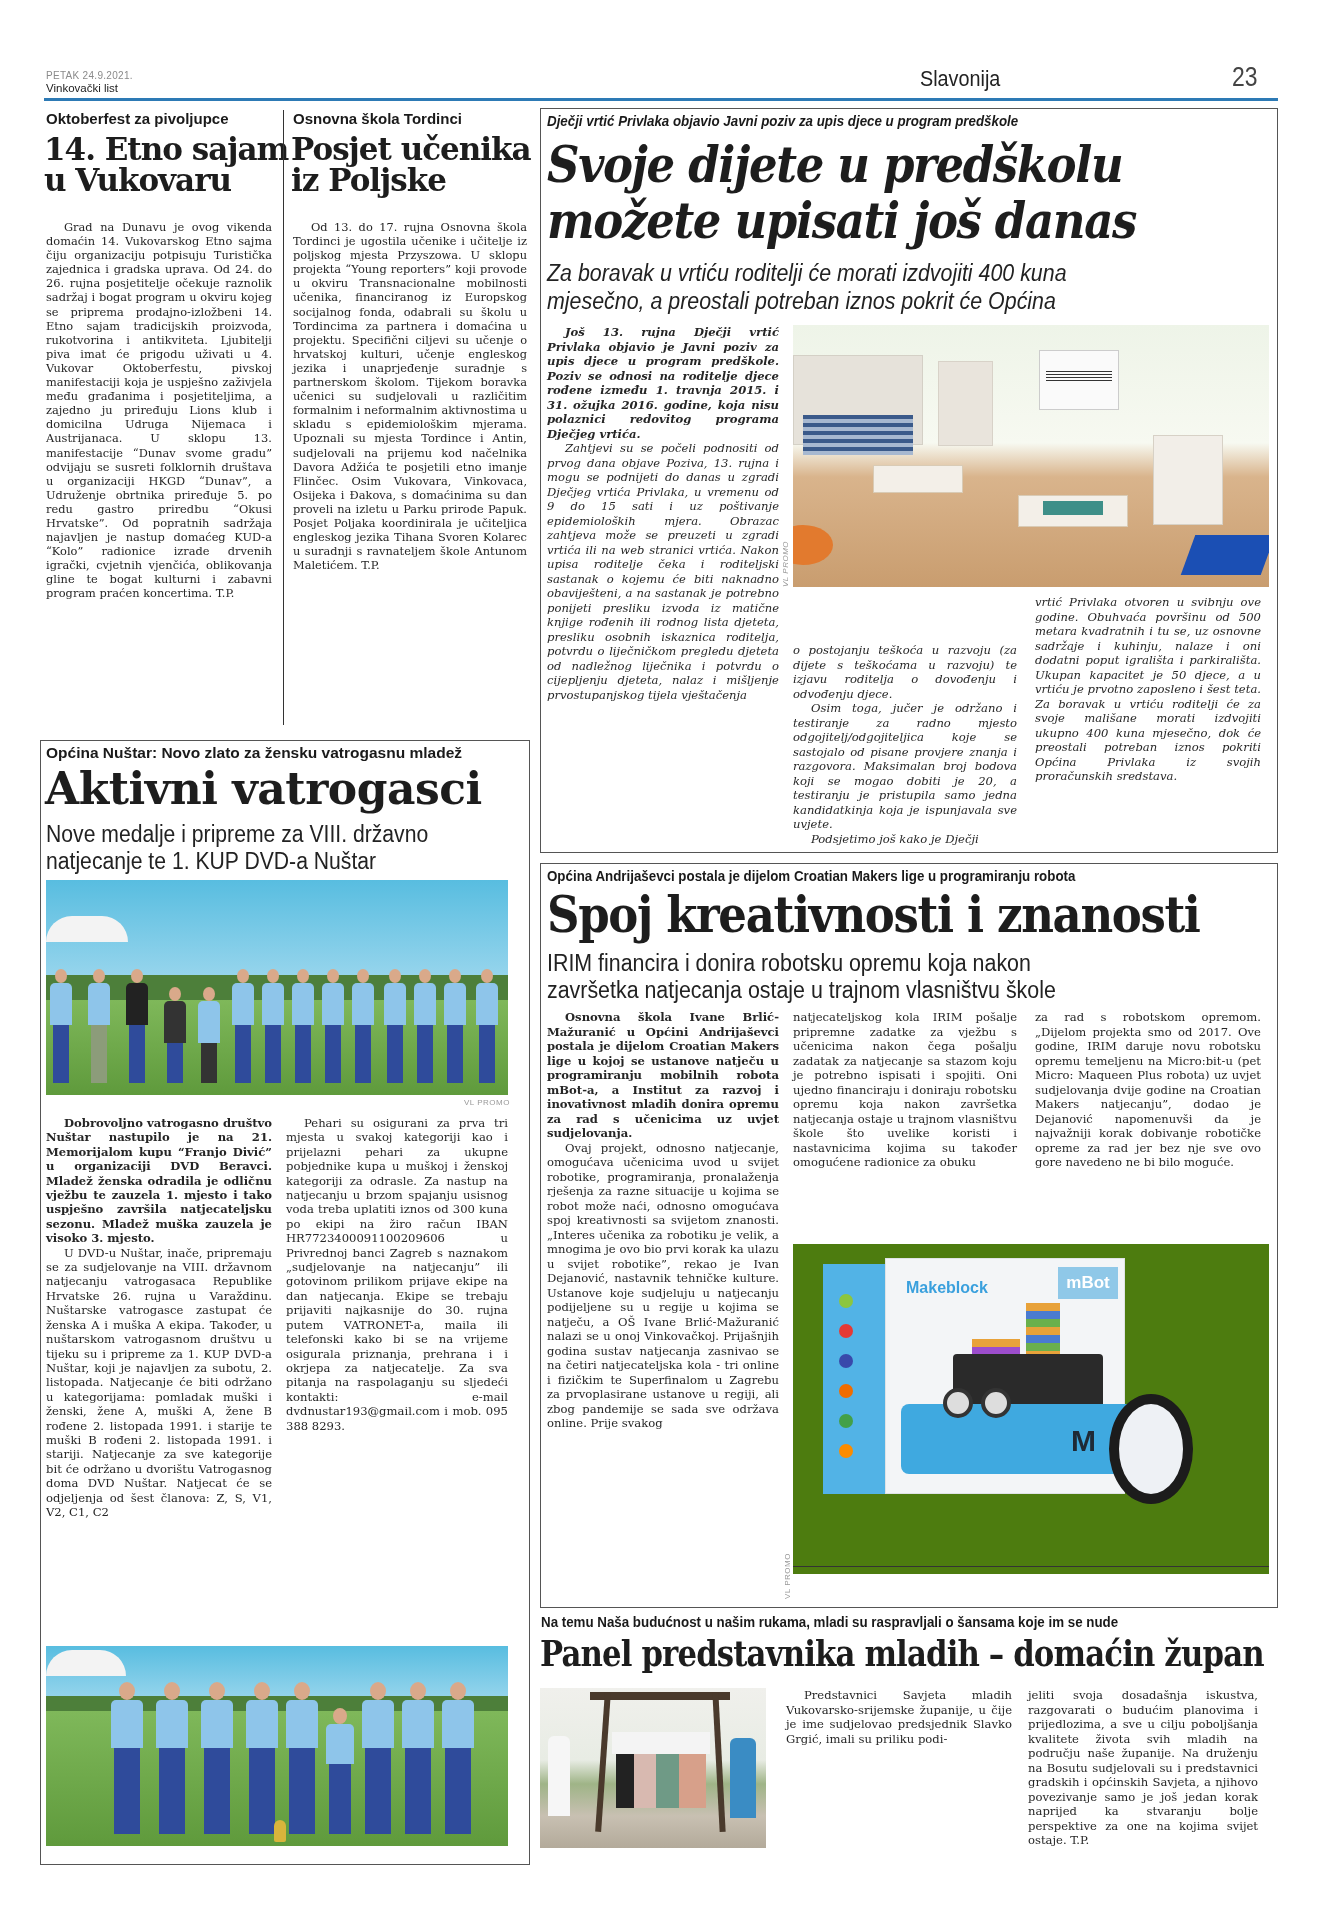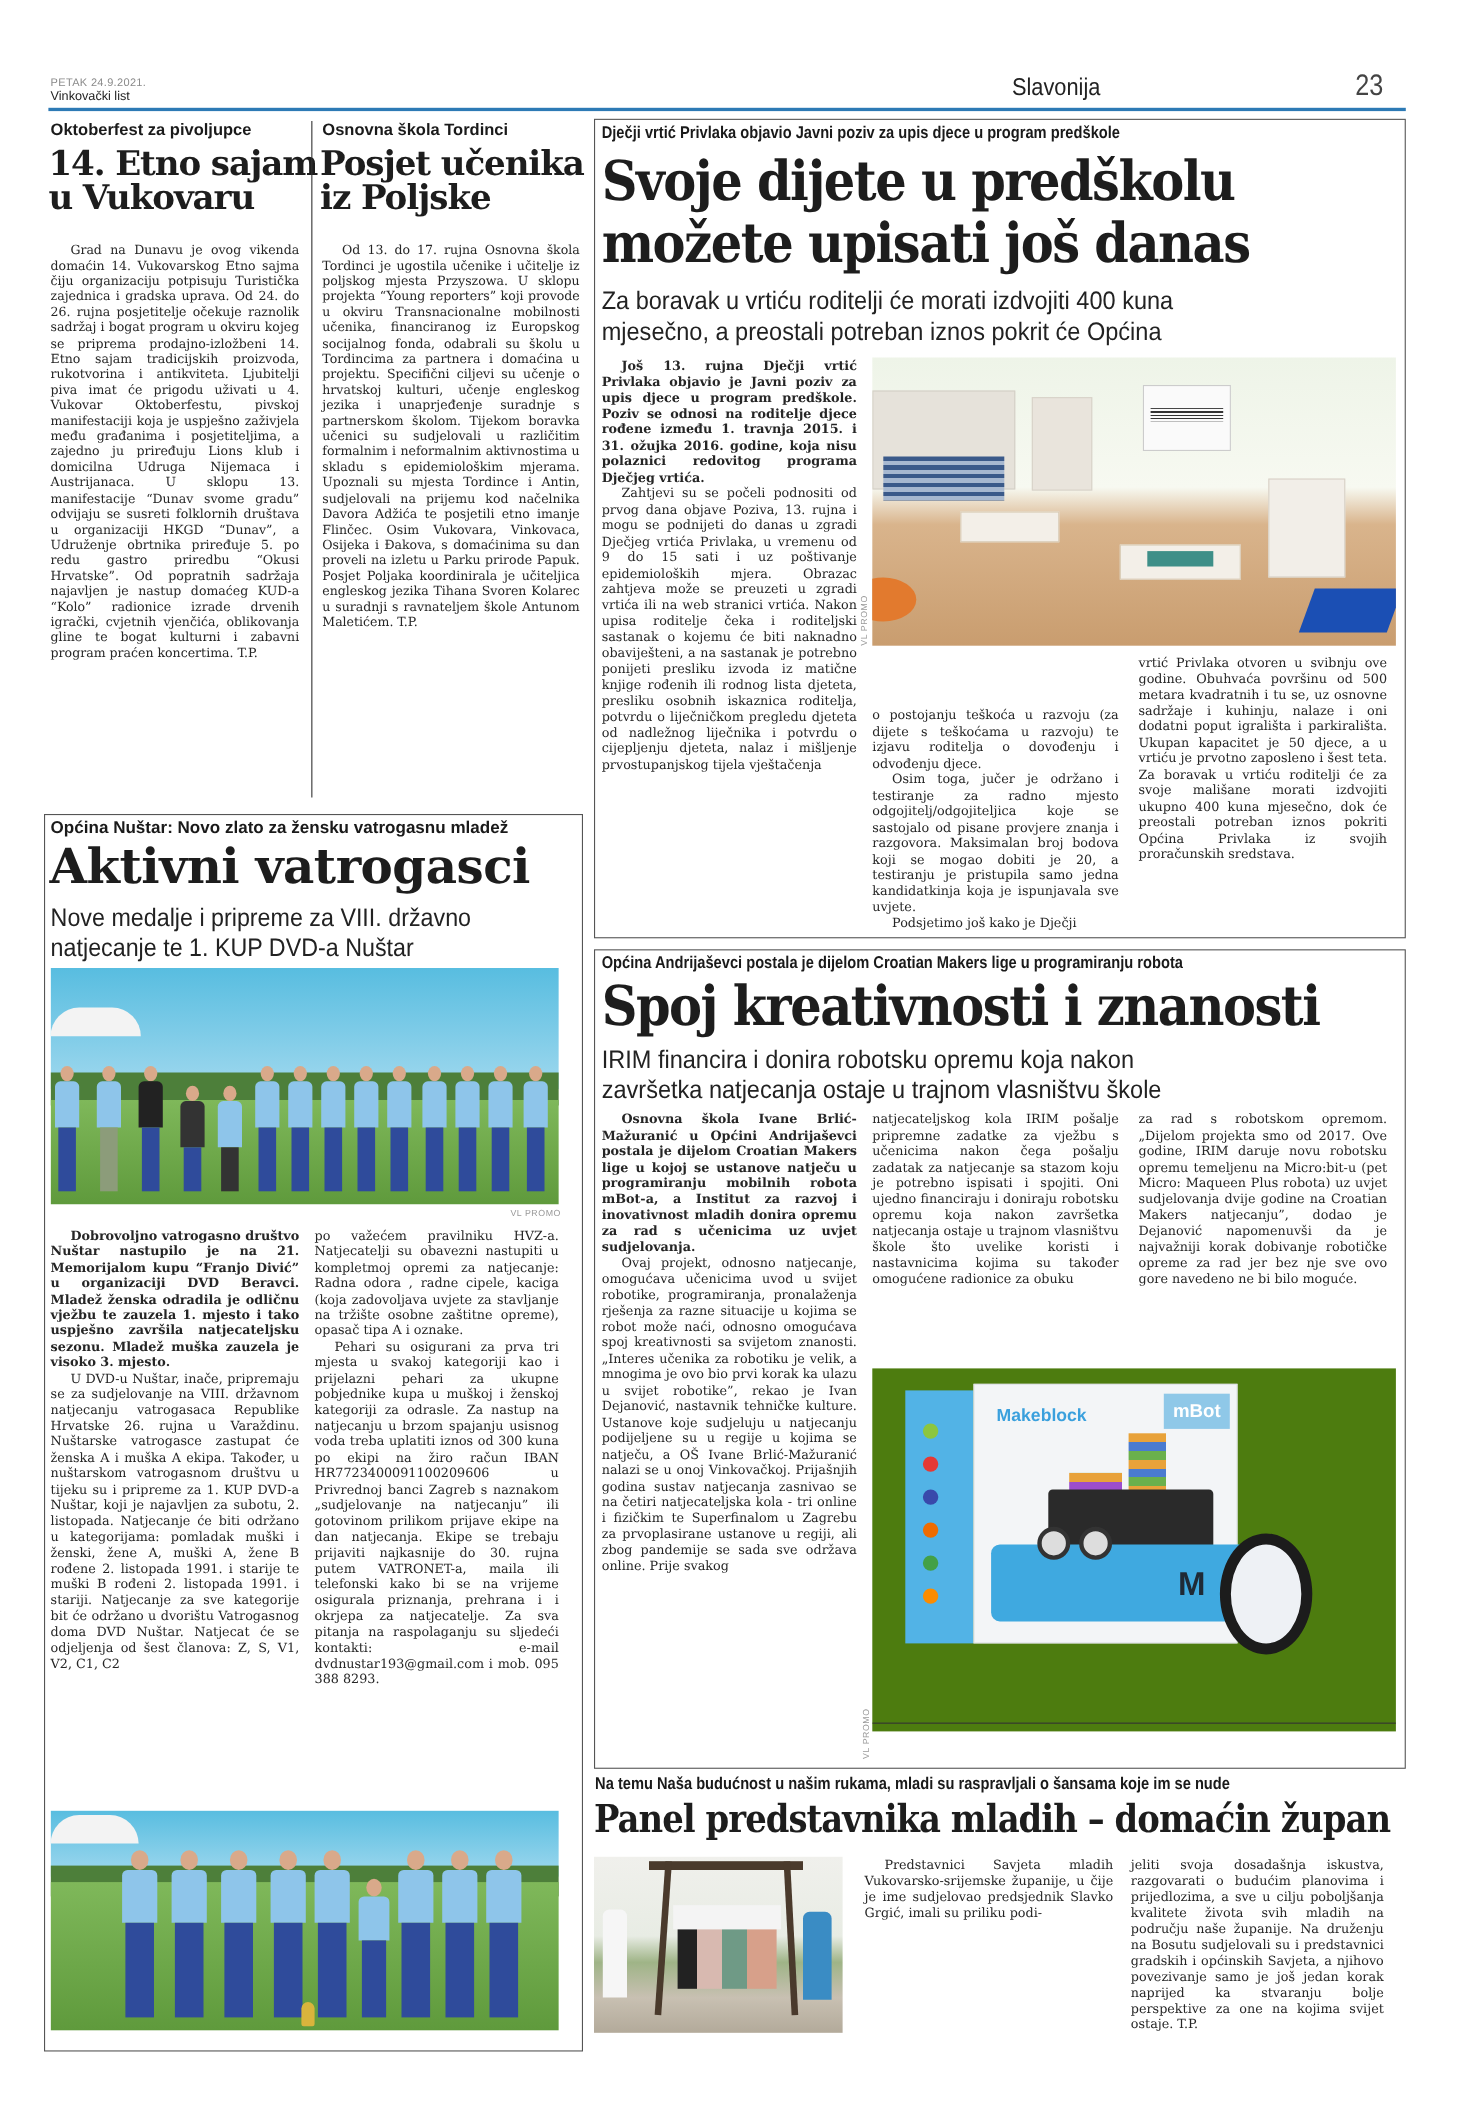--- a/index.html
+++ b/index.html
@@ -72,21 +72,21 @@
   <div class="abs kicker" style="left:293px; top:110px; font-size:15px;">Osnovna škola Tordinci</div>
   <div class="abs headline" style="left:291px; top:134px; font-size:31px; letter-spacing:-1px;">
     <div>Posjet učenika</div>
     <div>iz Poljske</div>
   </div>
   <div class="abs col" style="left:293px; top:220px; width:234px; font-size:11.4px; line-height:14.1px;">
     <p>Od 13. do 17. rujna Osnovna škola Tordinci je ugostila učenike i učitelje iz poljskog mjesta Przyszowa. U sklopu projekta “Young reporters” koji provode u okviru Transnacionalne mobilnosti učenika, financiranog iz Europskog socijalnog fonda, odabrali su školu u Tordincima za partnera i domaćina u projektu. Specifični ciljevi su učenje o hrvatskoj kulturi, učenje engleskog jezika i unaprjeđenje suradnje s partnerskom školom. Tijekom boravka učenici su sudjelovali u različitim formalnim i neformalnim aktivnostima u skladu s epidemiološkim mjerama. Upoznali su mjesta Tordince i Antin, sudjelovali na prijemu kod načelnika Davora Adžića te posjetili etno imanje Flinčec. Osim Vukovara, Vinkovaca, Osijeka i Đakova, s domaćinima su dan proveli na izletu u  Parku prirode Papuk. Posjet Poljaka koordinirala je učiteljica engleskog jezika Tihana Svoren Kolarec u suradnji s ravnateljem škole Antunom Maletićem. T.P.</p>
   </div>
 </section>
 
-<section class="abs box" style="left:540px; top:108px; width:738px; height:745px;">
+<section class="abs box" style="left:540px; top:108px; width:738px; height:745px;font-style:italic;">
   <div class="abs kicker cond" style="left:6px; top:3px;">Dječji vrtić Privlaka objavio Javni poziv za upis djece u program predškole</div>
   <div class="abs headline" style="left:6px; top:28px; font-size:50px; line-height:56px; letter-spacing:-1.5px; transform:scaleX(0.9); transform-origin:left top; white-space:nowrap;">
     <div>Svoje dijete u predškolu</div>
     <div>možete upisati još danas</div>
   </div>
   <div class="abs deck" style="left:6px; top:150px; font-size:23px; line-height:28px; transform:scaleX(0.93); transform-origin:left top; white-space:nowrap;">
     <div>Za boravak u vrtiću roditelji će morati izdvojiti 400 kuna</div>
     <div>mjesečno, a preostali potreban iznos pokrit će Općina</div>
   </div>
 
@@ -207,21 +207,20 @@
       </div>
   </div>
   <div class="abs promo" style="left:423px; top:357px;">VL PROMO</div>
 
   <div class="abs col" style="left:5px; top:375px; width:226px; font-size:11.6px; line-height:14.4px;">
     <p class="lead">Dobrovoljno vatrogasno društvo Nuštar nastupilo je na 21. Memorijalom kupu “Franjo Divić” u organizaciji DVD Beravci. Mladež ženska odradila je odličnu vježbu te zauzela 1. mjesto i tako uspješno završila natjecateljsku sezonu. Mladež muška zauzela je visoko 3. mjesto.</p>
     <p>U DVD-u Nuštar, inače, pripremaju se za sudjelovanje na VIII. državnom natjecanju vatrogasaca Republike Hrvatske 26. rujna u Varaždinu. Nuštarske vatrogasce zastupat će ženska A i muška A ekipa. Također, u nuštarskom vatrogasnom društvu u tijeku su i pripreme za 1. KUP DVD-a Nuštar, koji je najavljen za subotu, 2. listopada. Natjecanje će biti održano u kategorijama: pomladak muški i ženski, žene A, muški A, žene B rođene 2. listopada 1991. i starije te muški B rođeni 2. listopada 1991. i stariji. Natjecanje za sve kategorije bit će održano u dvorištu Vatrogasnog doma DVD Nuštar. Natjecat će se odjeljenja od šest članova: Z, S, V1, V2, C1, C2</p>
   </div>
 
   <div class="abs col" style="left:245px; top:375px; width:222px; font-size:11.6px; line-height:14.4px;">
-    <p class="noindent">po važećem pravilniku HVZ-a. Natjecatelji su obavezni nastupiti u kompletmoj opremi za natjecanje: Radna odora , radne cipele, kaciga (koja zadovoljava uvjete za stavljanje na tržište osobne zaštitne opreme), opasač tipa A i oznake.</p>
     <p>Pehari su osigurani za prva tri mjesta u svakoj kategoriji kao i prijelazni pehari za ukupne pobjednike kupa u muškoj i ženskoj kategoriji za odrasle. Za nastup na natjecanju u brzom spajanju usisnog voda treba uplatiti iznos od 300 kuna po ekipi na žiro račun IBAN HR7723400091100209606 u Privrednoj banci Zagreb s naznakom „sudjelovanje na natjecanju” ili gotovinom prilikom prijave ekipe na dan natjecanja. Ekipe se trebaju prijaviti najkasnije do 30. rujna putem VATRONET-a, maila ili telefonski kako bi se na vrijeme osigurala priznanja, prehrana i i okrjepa za natjecatelje. Za sva pitanja na raspolaganju su sljedeći kontakti: e-mail dvdnustar193@gmail.com i mob. 095 388 8293.</p>
   </div>
 
   <div class="photo" style="left:5px; top:905px; width:462px; height:200px;">
     <div class="sky" style="height:60px;"></div>
     <div class="treeline" style="top:50px; height:28px;"></div>
     <div class="grass" style="height:135px;"></div>
     <div class="abs" style="left:0; top:4px; width:80px; height:26px; background:#f3f3f3; border-radius:40px 40px 0 0;"></div>
     <div class="person" style="left:65px; width:32px;">
         <div class="head" style="width:16px;height:18px;"></div>

